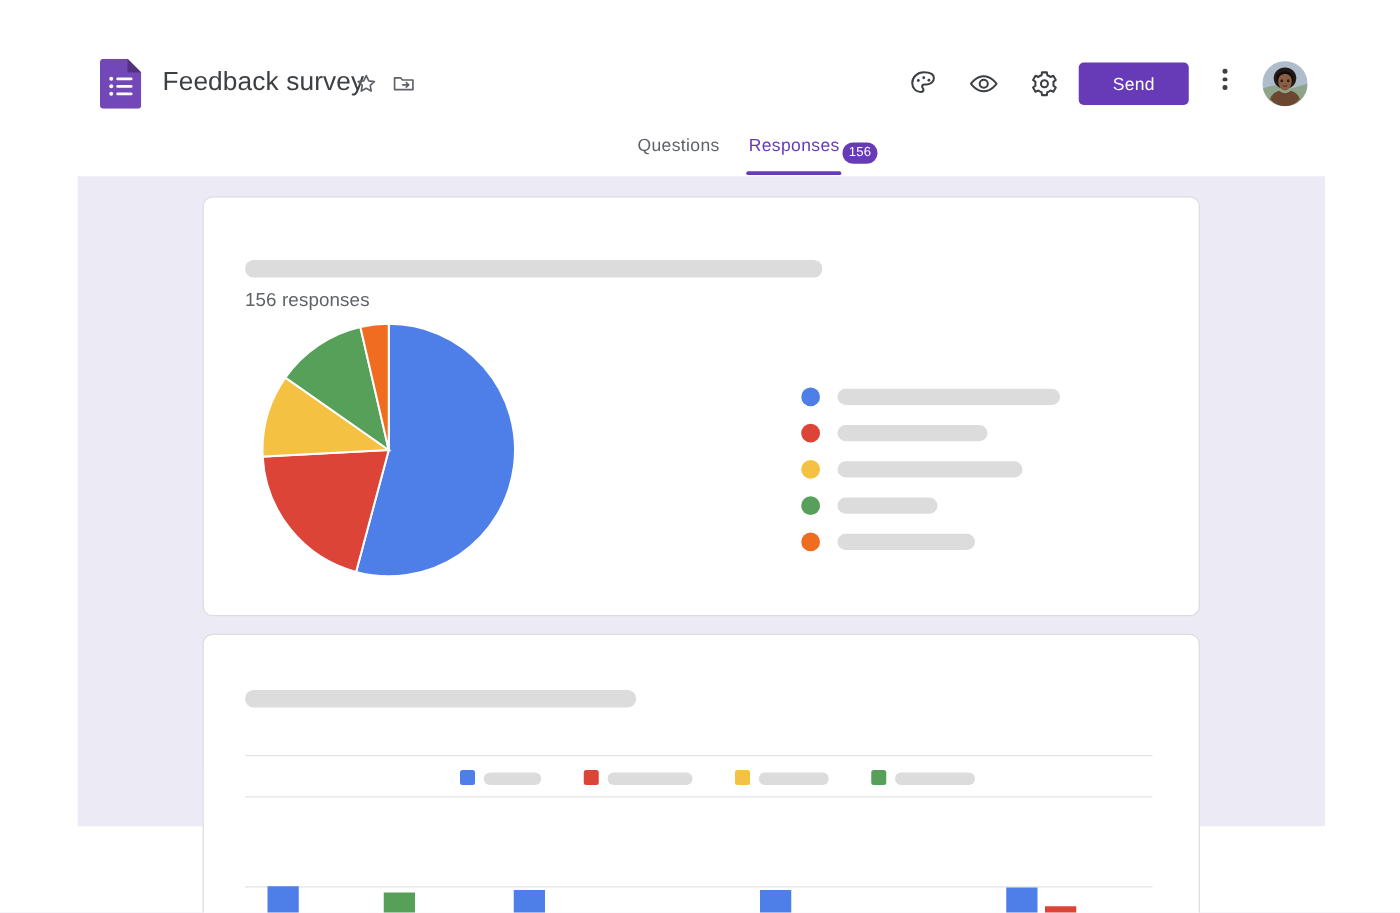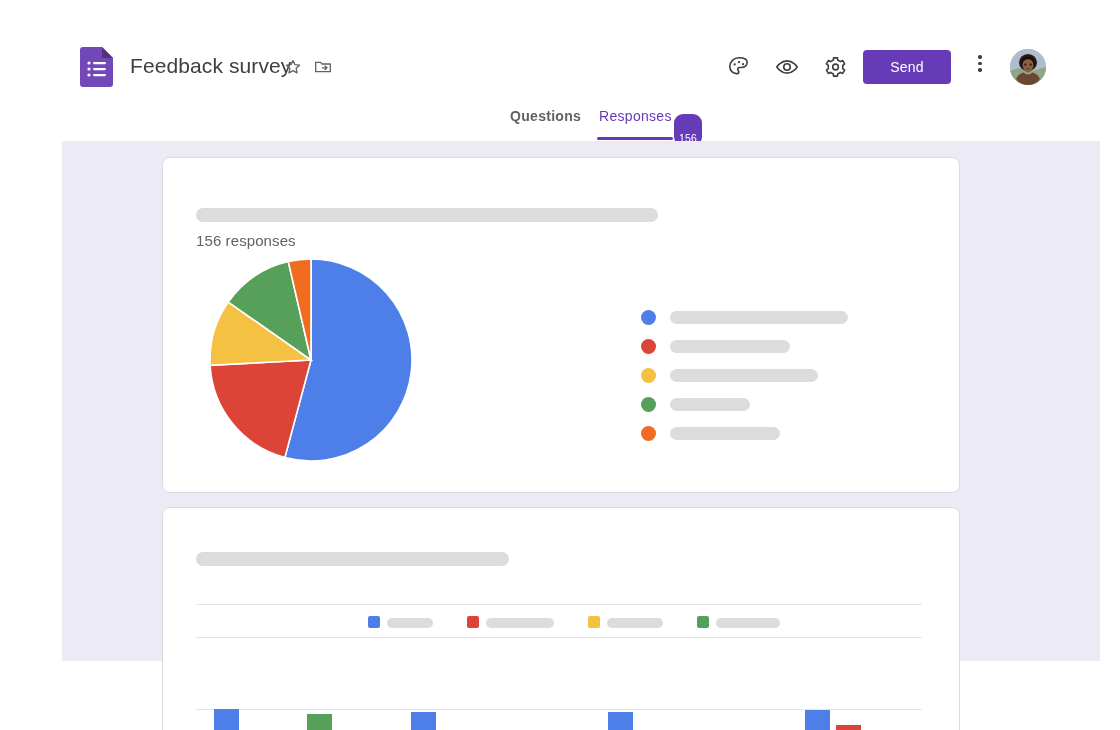--- a/index.html
+++ b/index.html
@@ -107,52 +107,51 @@
   }
   .tab {
     position: absolute;
     top: 0;
     font-size: 14px;
     letter-spacing: 0.3px;
     cursor: pointer;
     white-space: nowrap;
     color: #5f6368;
   }
-  .tab-questions { left: 510px; font-weight: bold; }
+  .tab-questions { left: 510px; }
   .tab-responses { left: 599px; color: #673ab7; text-align: right; }
   .tab-underline {
     position: absolute;
     left: 597px; top: 29px;
     width: 76px; height: 3px;
     background: #673ab7;
     border-radius: 2px;
   }
   .tab-badge {
     position: absolute;
     left: 674px; top: 114px;
     min-width: 17px;
     height: 17px;
-    padding: 16px 5px;
+    padding: 0 5px;
     box-sizing: border-box;
     background: #673ab7;
     color: #ffffff;
     border-radius: 9px;
     font-size: 10.5px;
     line-height: 17px;
     text-align: center;
     letter-spacing: 0.2px;
   }
 
   
   .page-body {
     position: absolute;
     left: 62px; top: 141px;
     width: 998px; height: 520px;
     background: #ecebf5;
-    padding-left: 40px;
   }
 
   .card {
     position: absolute;
     background: #ffffff;
     border: 1px solid #dadce0;
     border-radius: 8px;
     box-sizing: border-box;
   }
   .card-pie { left: 100px; top: 16px; width: 798px; height: 336px; }

